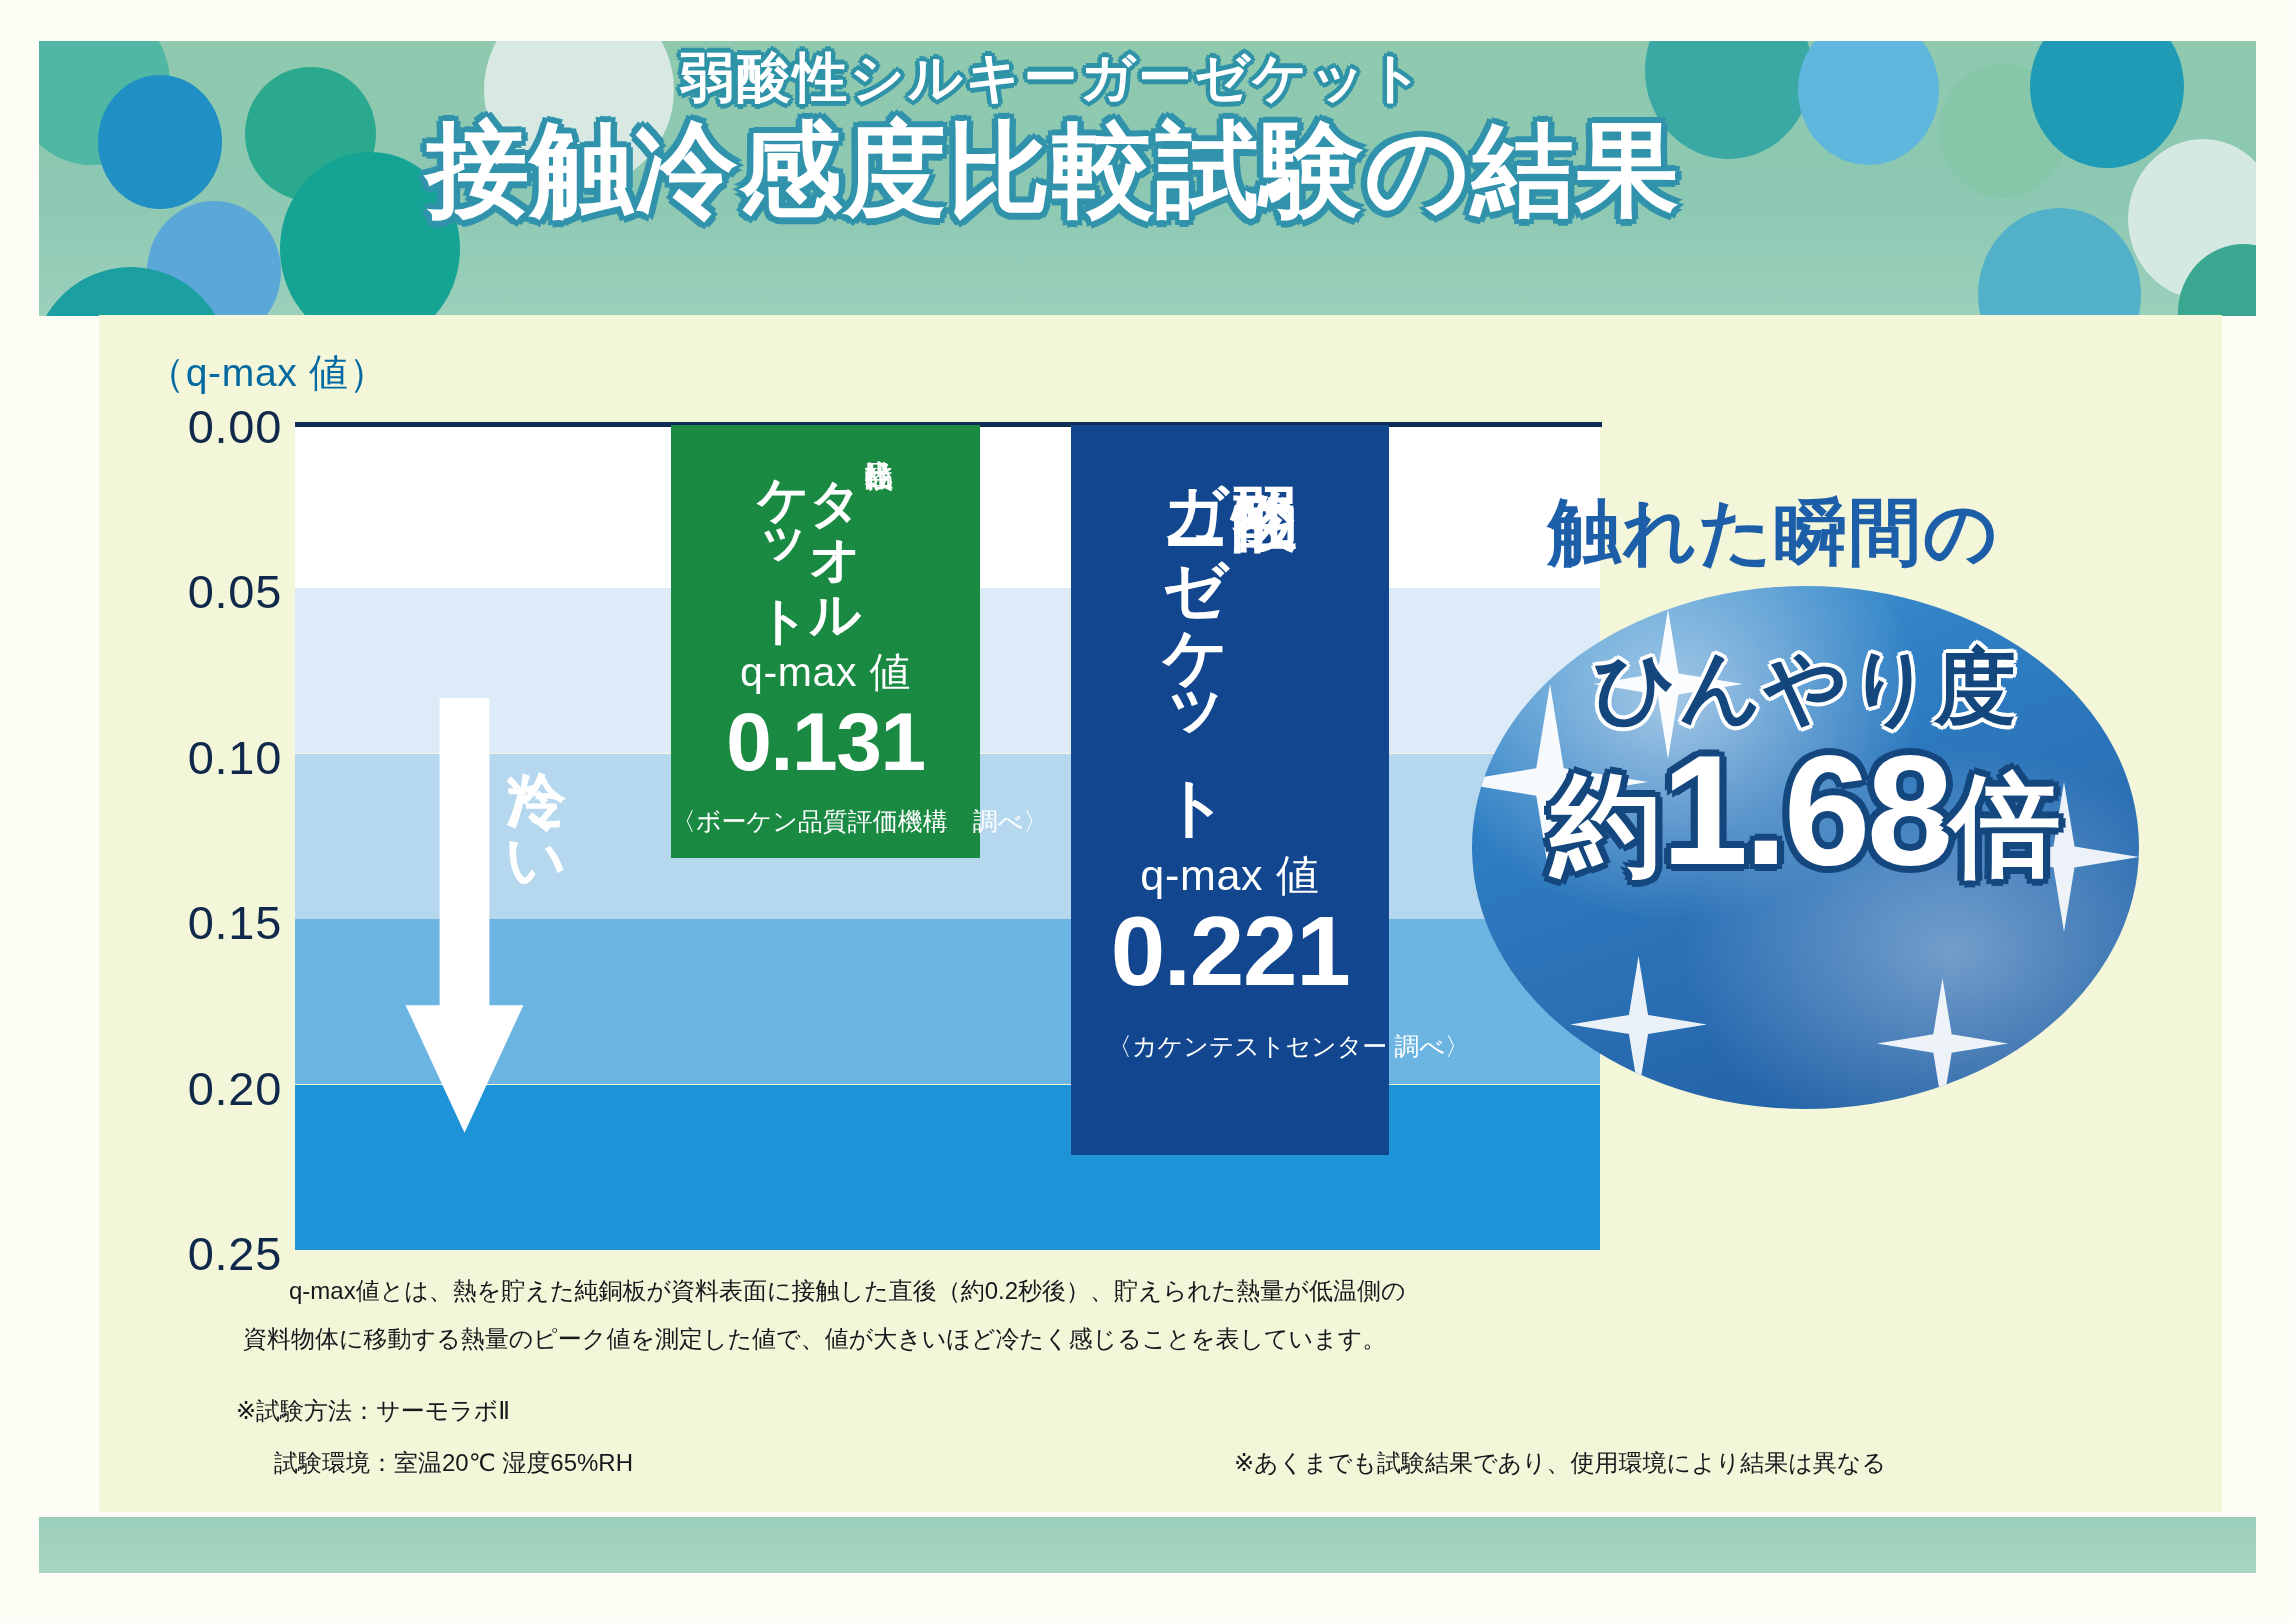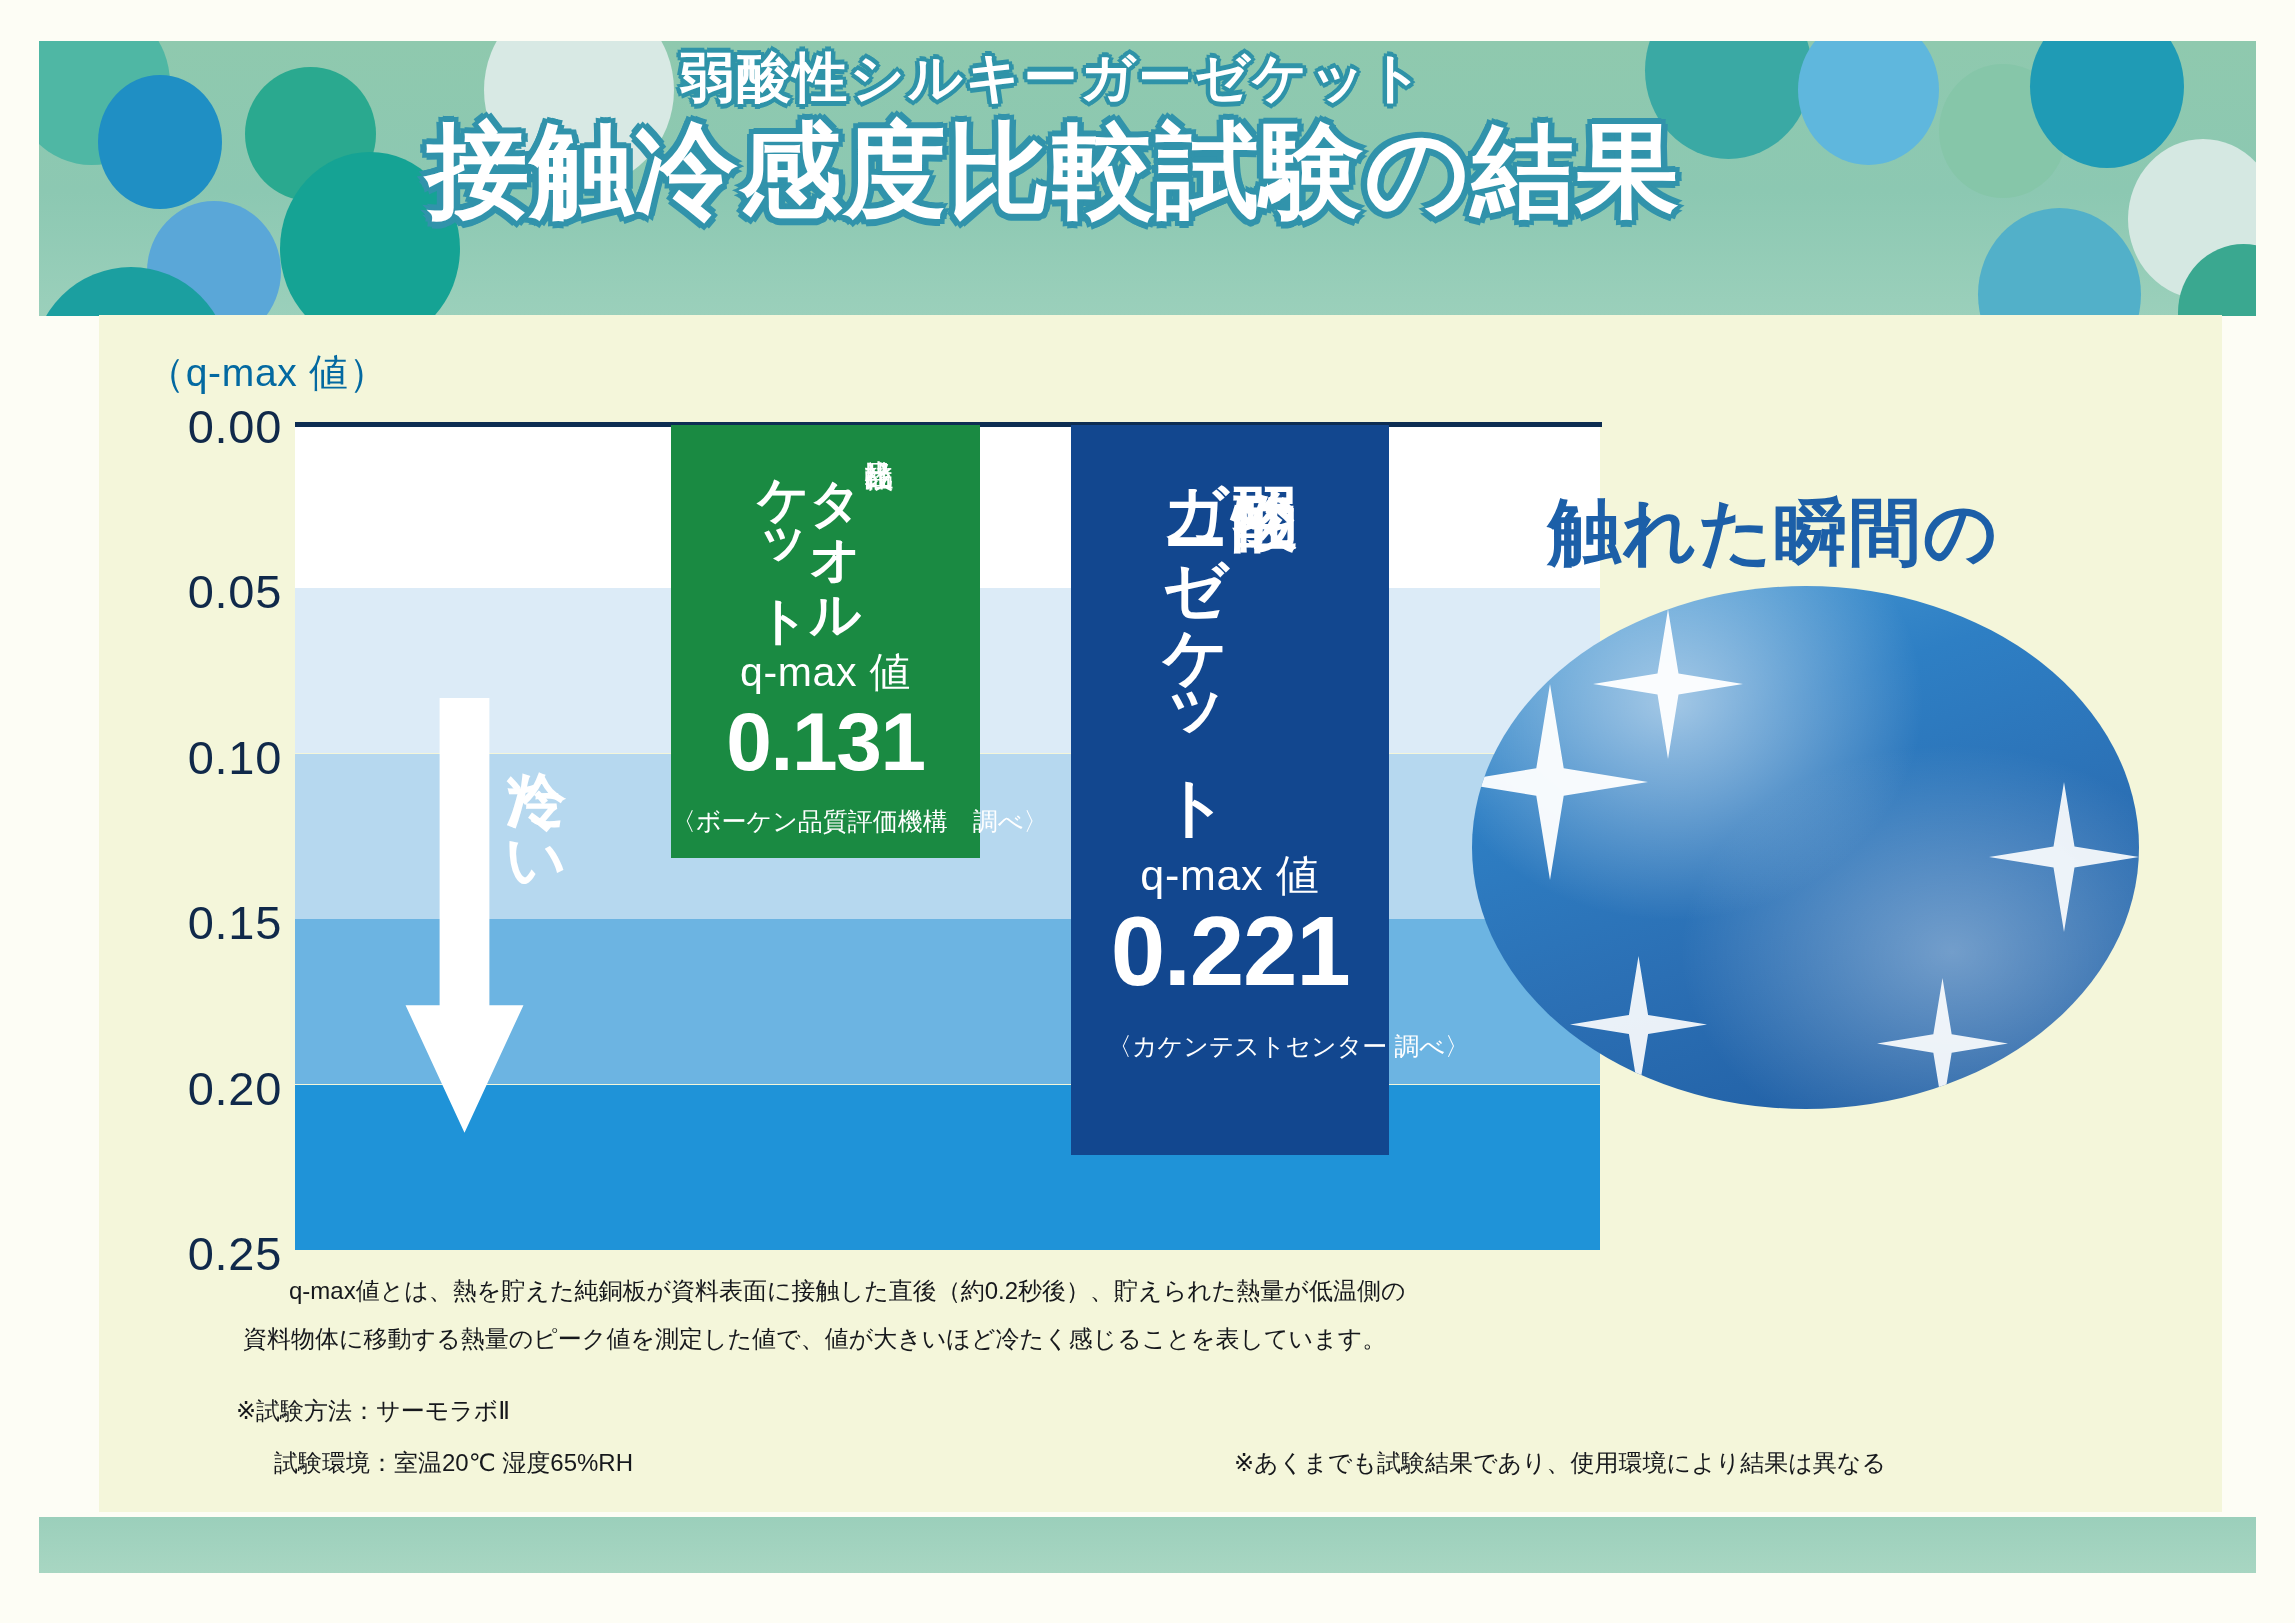--- a/index.html
+++ b/index.html
@@ -45,20 +45,21 @@
   .maintitle{
     margin-top:14.4px;
     font-size:103px;
     font-weight:bold;
     color:#ffffff;
     letter-spacing:1.3px;
     line-height:1;
     text-shadow:
       -6.5px 0 0 #3193ab, 6.5px 0 0 #3193ab, 0 -6.5px 0 #3193ab, 0 6.5px 0 #3193ab,
       -4.6px -4.6px 0 #3193ab, 4.6px -4.6px 0 #3193ab, -4.6px 4.6px 0 #3193ab, 4.6px 4.6px 0 #3193ab;
+    font-family: Liberation Serif, serif;
   }
 
   
   .panel{
     position:absolute;
     left:99px; top:315px;
     width:2123px; height:1197px;
     background:#f4f6da;
   }
 
@@ -249,20 +250,24 @@
         <polygon points="50,0 57,43 100,50 57,57 50,100 43,57 0,50 43,43" fill="#ffffff" opacity="0.9"></polygon>
       </svg>
       <svg class="star" style="left:98px;top:370px;width:137px;height:137px;" viewBox="0 0 100 100">
         <polygon points="50,0 57,43 100,50 57,57 50,100 43,57 0,50 43,43" fill="#ffffff" opacity="0.9"></polygon>
       </svg>
       <svg class="star" style="left:405px;top:392px;width:131px;height:131px;" viewBox="0 0 100 100">
         <polygon points="50,0 57,43 100,50 57,57 50,100 43,57 0,50 43,43" fill="#ffffff" opacity="0.9"></polygon>
       </svg>
     </div>
 
+    <div class="oval-text">
+      <div class="hinyari">ひんやり度</div>
+      <div class="ratio"><span class="pre">約</span><span>1.68</span><span class="suf">倍</span></div>
+    </div>
 
     <div class="note note-def1">q-max値とは、熱を貯えた純銅板が資料表面に接触した直後（約0.2秒後）、貯えられた熱量が低温側の</div>
     <div class="note note-def2">資料物体に移動する熱量のピーク値を測定した値で、値が大きいほど冷たく感じることを表しています。</div>
     <div class="note note-m1">※試験方法：サーモラボⅡ</div>
     <div class="note note-m2">試験環境：室温20℃ 湿度65%RH</div>
     <div class="note note-dis">※あくまでも試験結果であり、使用環境により結果は異なる</div>
   </div>
 
   <div class="footstrip"></div>
 </div>

